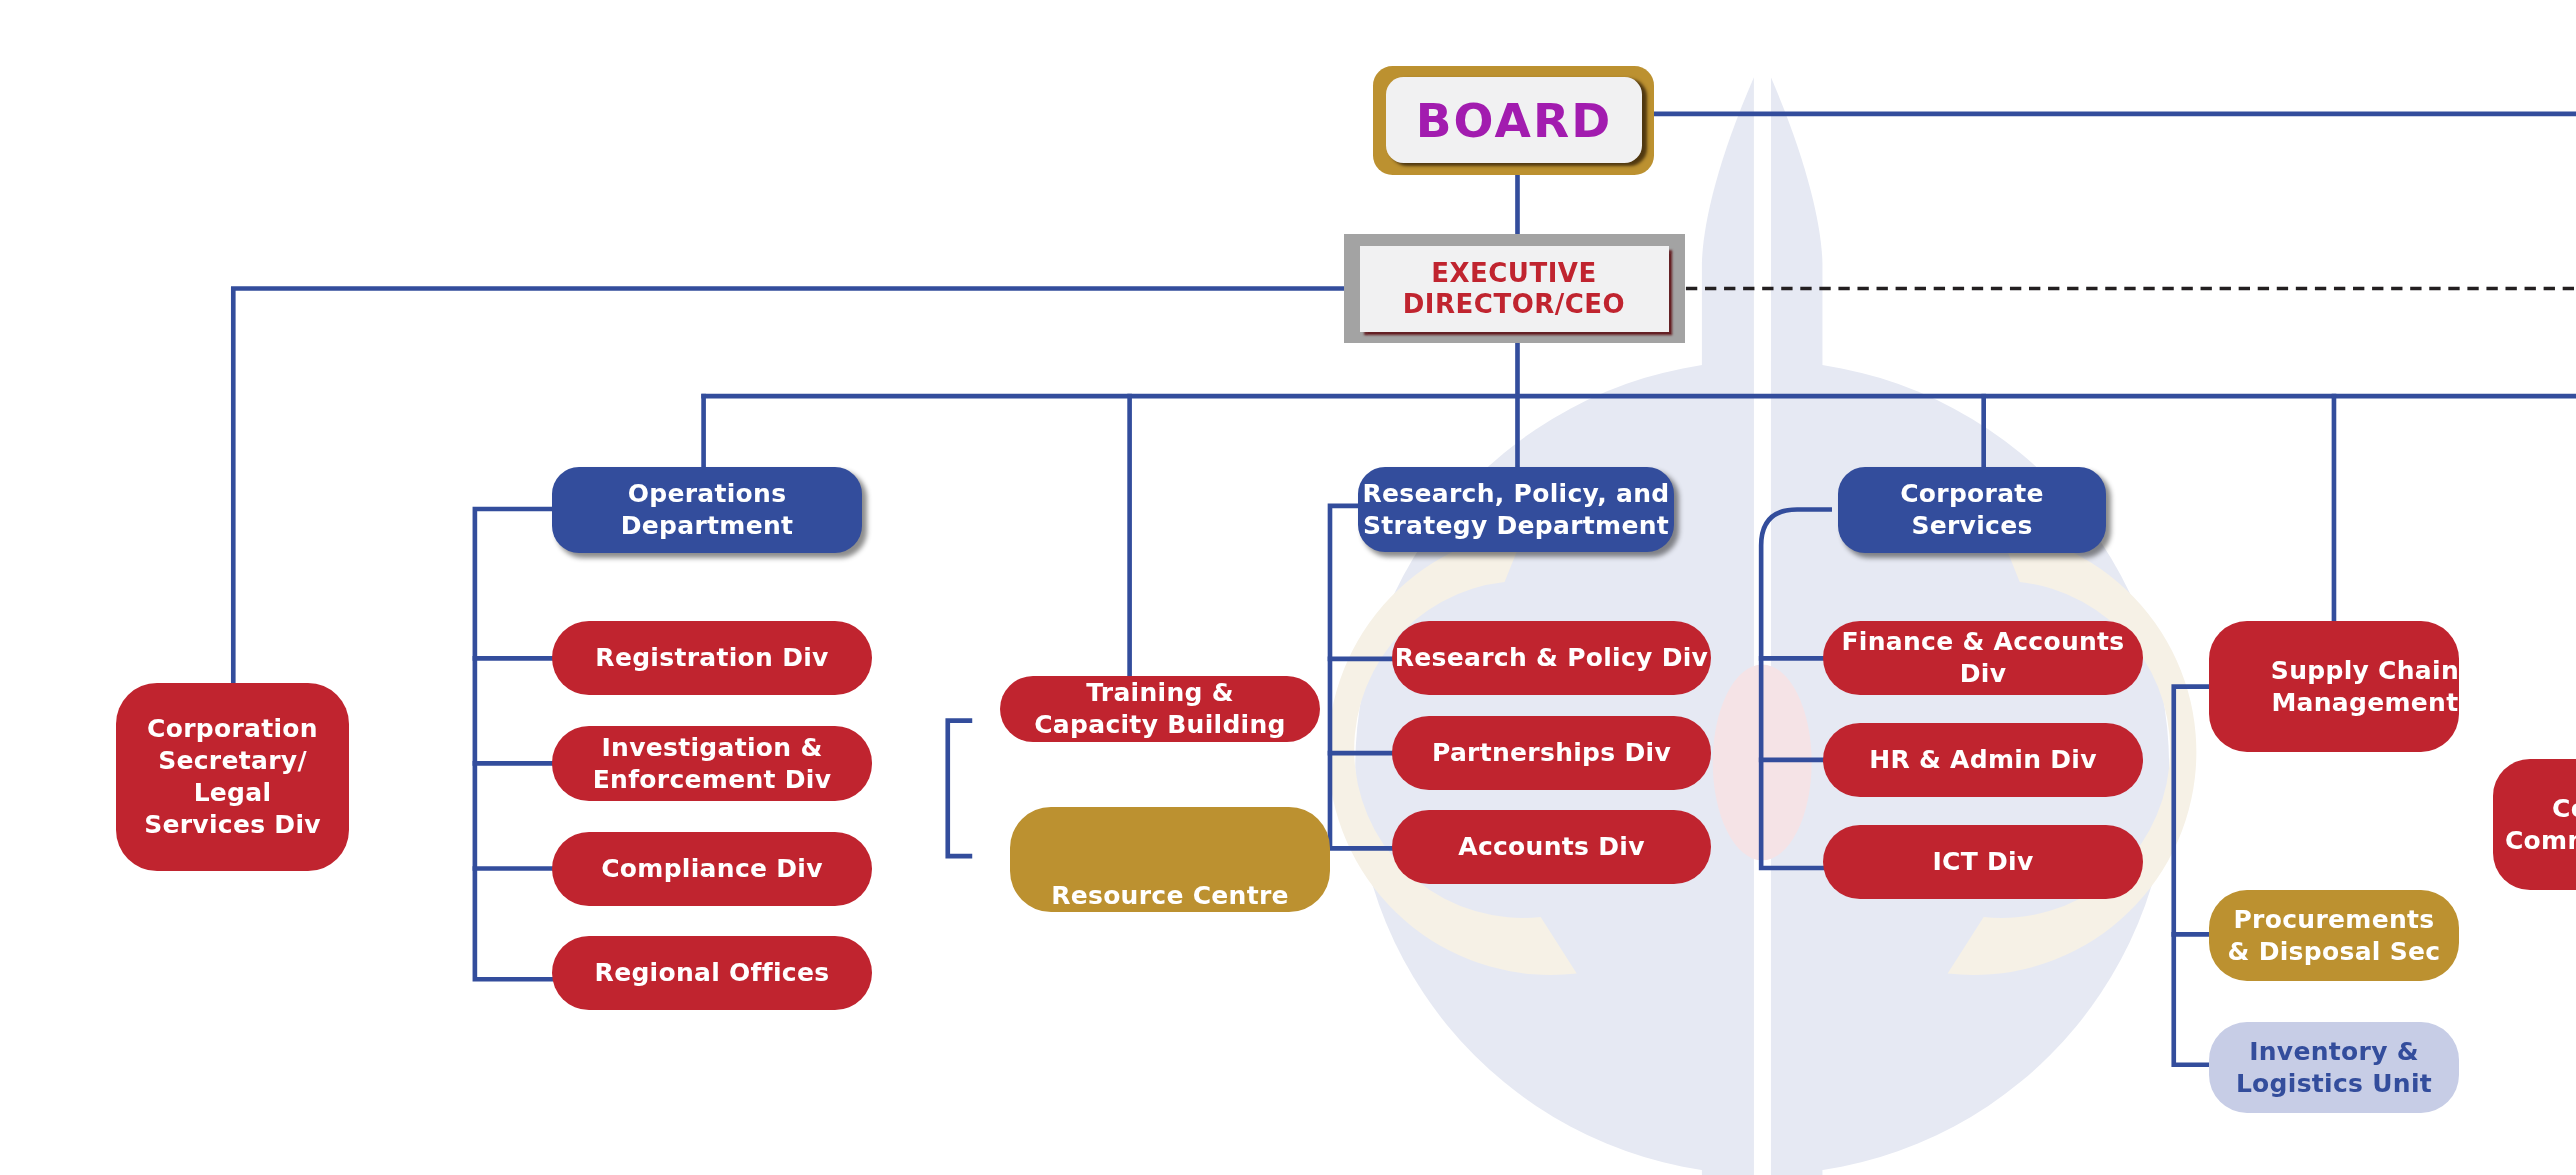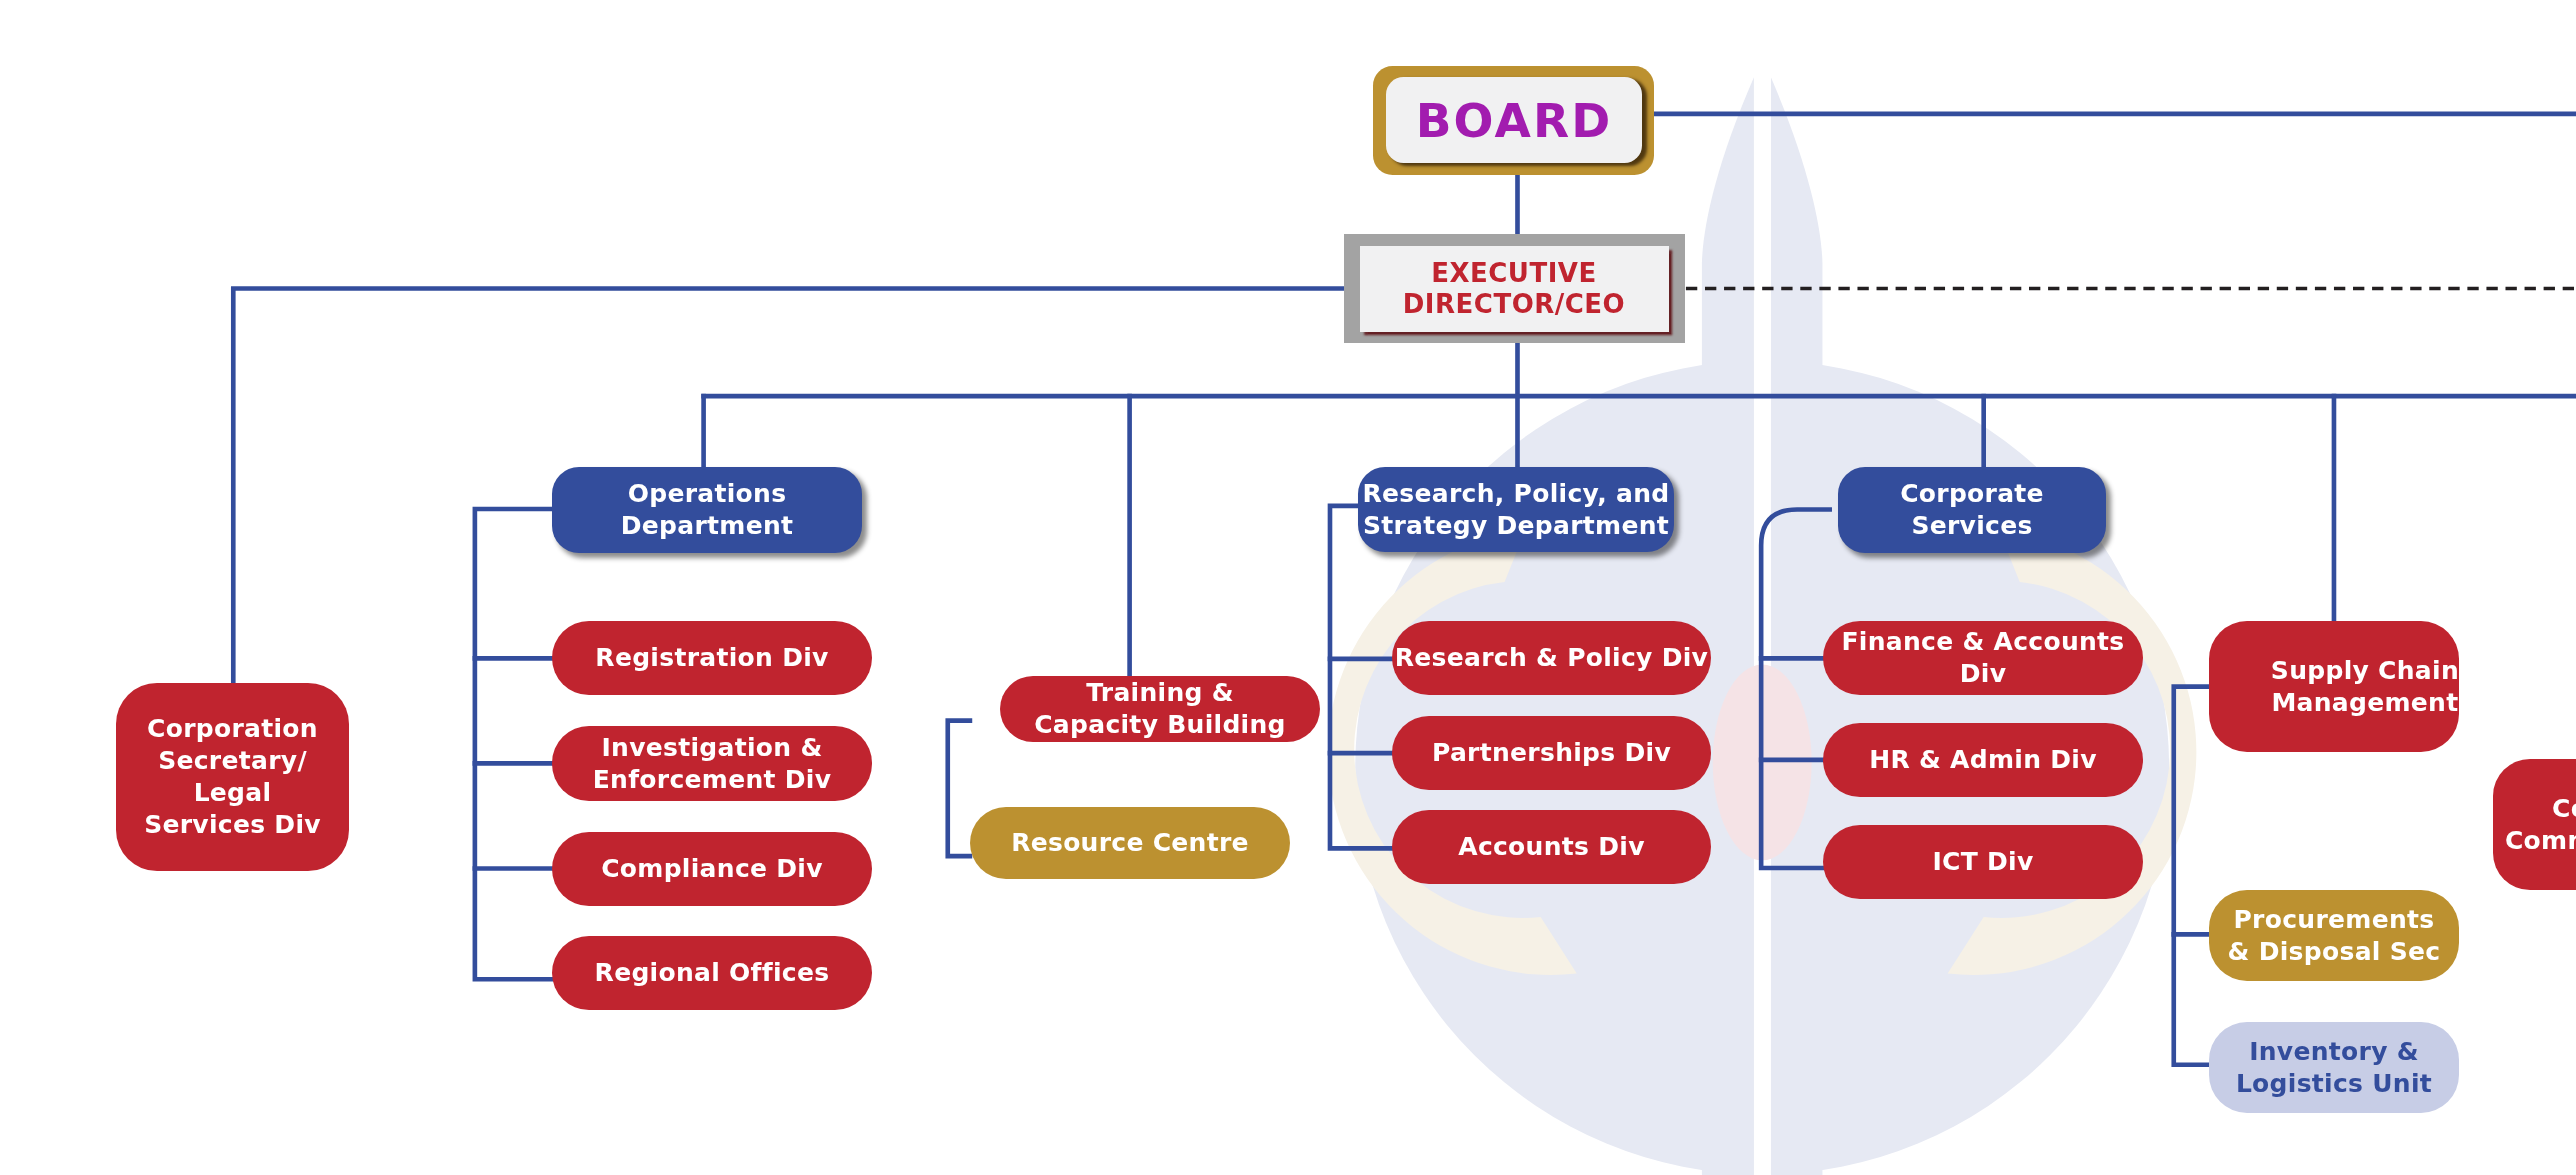--- a/index.html
+++ b/index.html
@@ -124,21 +124,21 @@
   <span>Compliance Div</span>
 </div>
 <div class="node red pill" style="left:552px;top:936px;width:320px;height:74px;">
   <span>Regional Offices</span>
 </div>
 
 <div class="node red pill" style="left:1000px;top:676px;width:320px;height:66px;border-radius:41px;">
   <span>Training &amp;
 Capacity Building</span>
 </div>
-<div class="node gold pill" style="left:970px;top:807px;width:320px;height:72px;border-radius:41px;">
+<div class="node gold pill" style="left:1010px;top:807px;width:320px;height:105px;border-radius:41px;align-items:flex-end;">
   <span>Resource Centre</span>
 </div>
 
 <div class="node blue dept" style="left:1358px;top:467px;width:316px;height:85px;">
   <span>Research, Policy, and
 Strategy Department</span>
 </div>
 <div class="node red pill" style="left:1392px;top:621px;width:319px;height:74px;">
   <span>Research &amp; Policy Div</span>
 </div>

